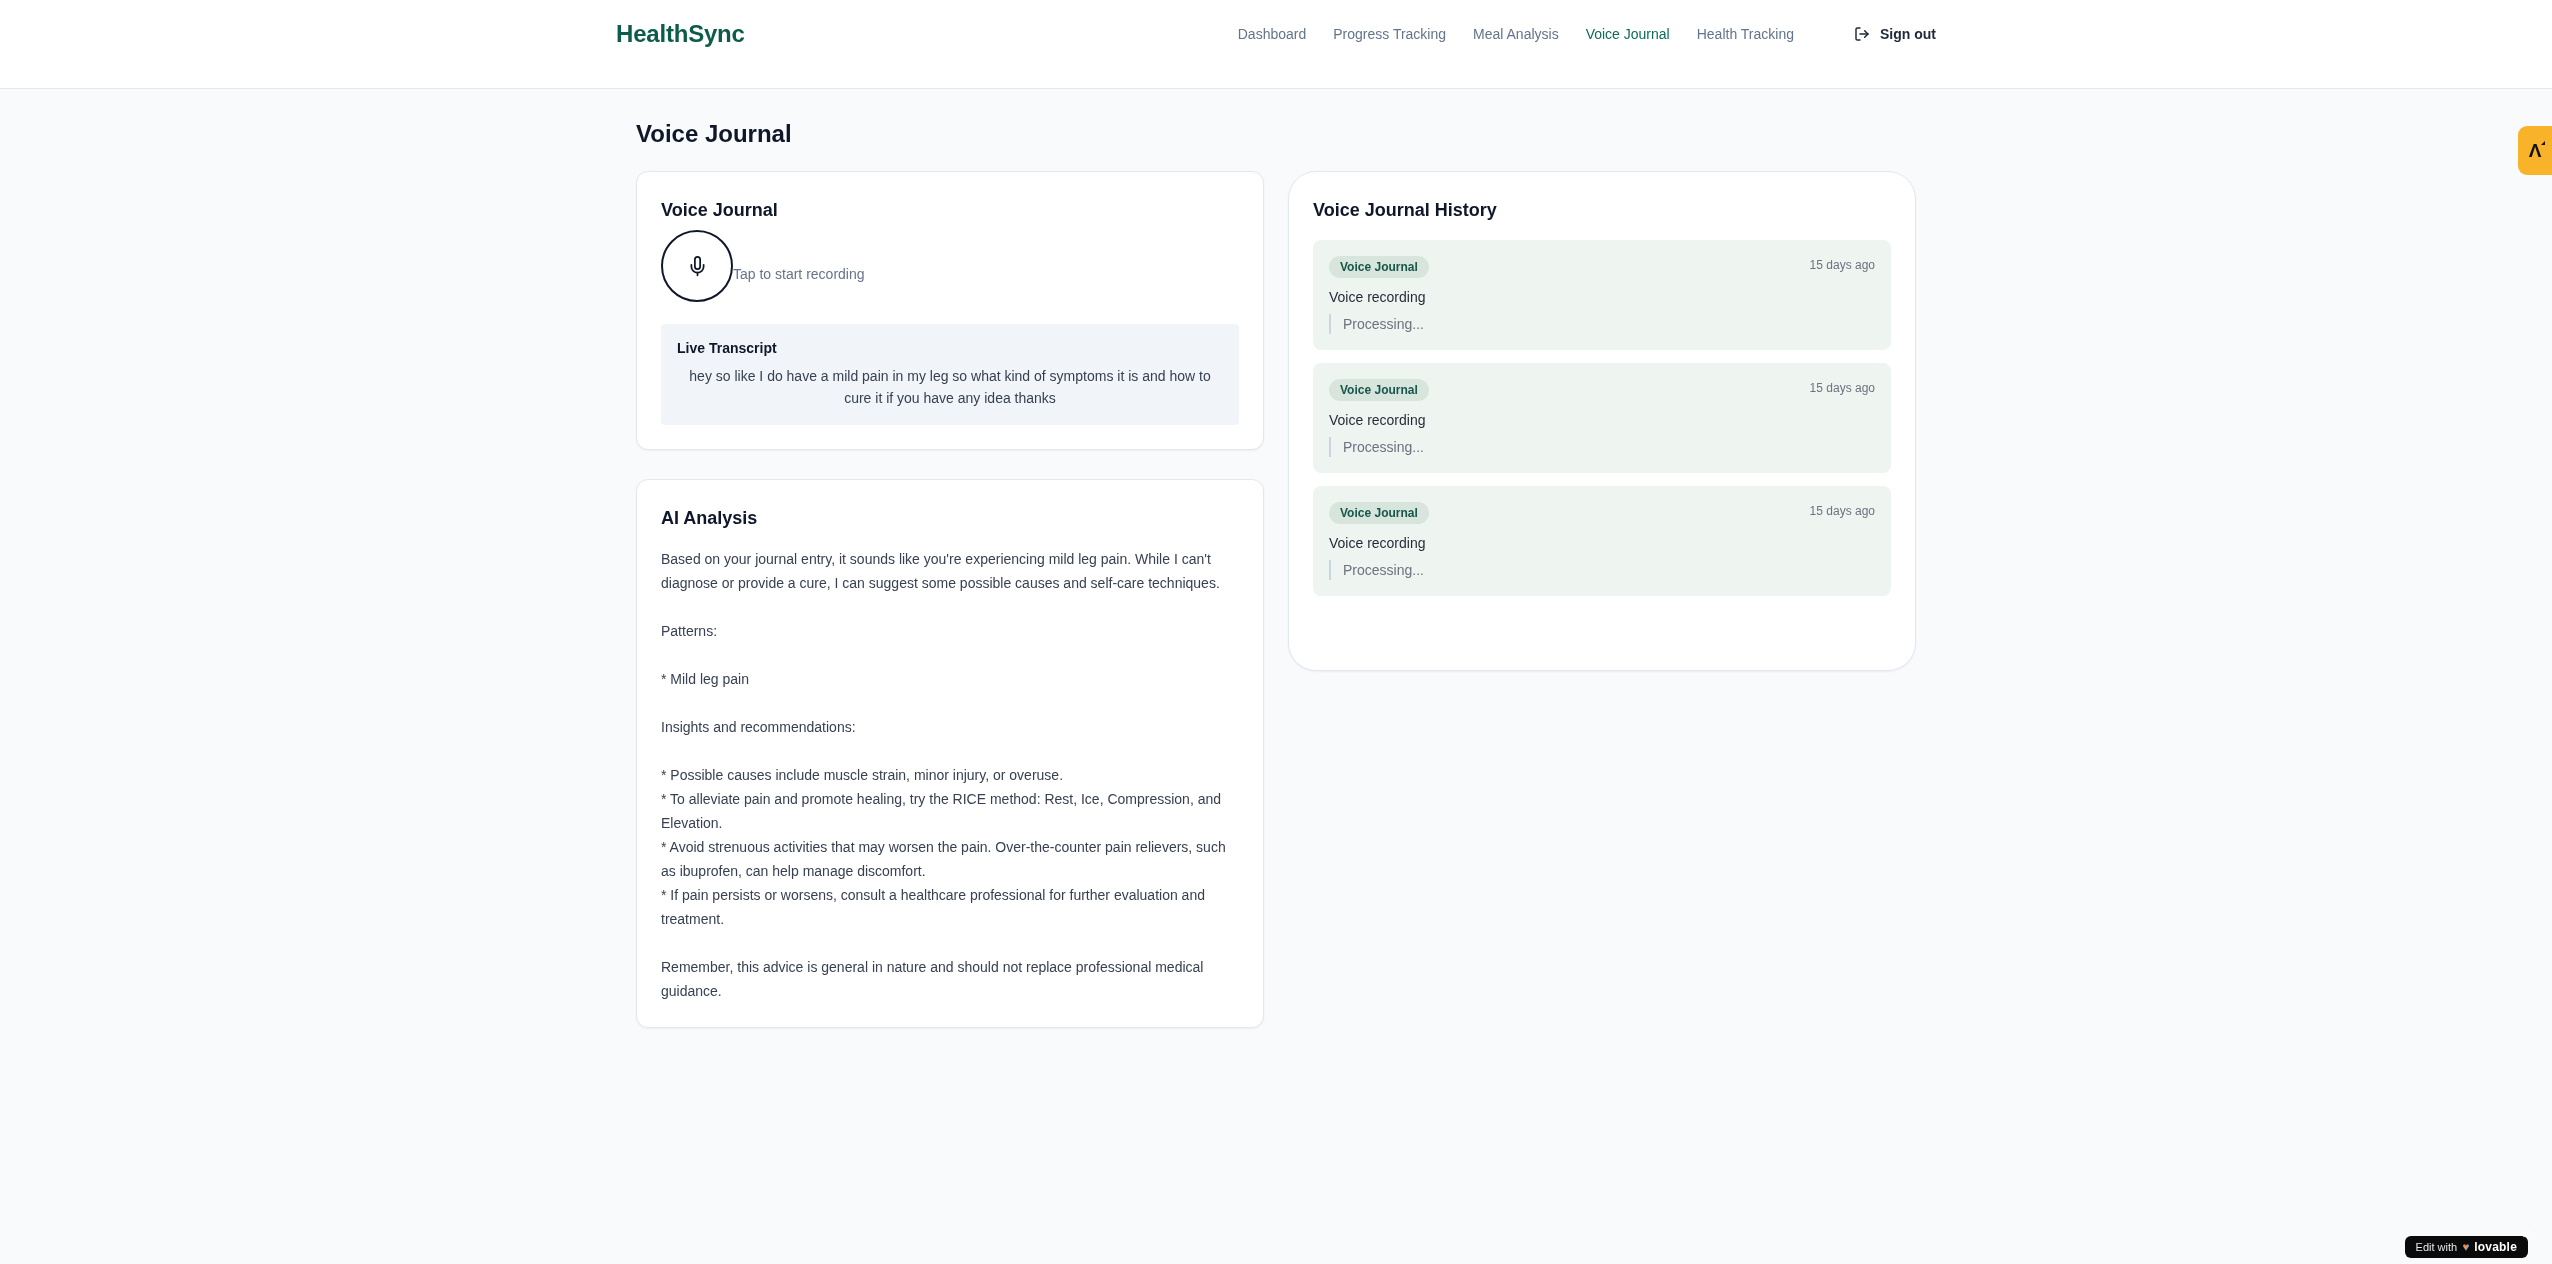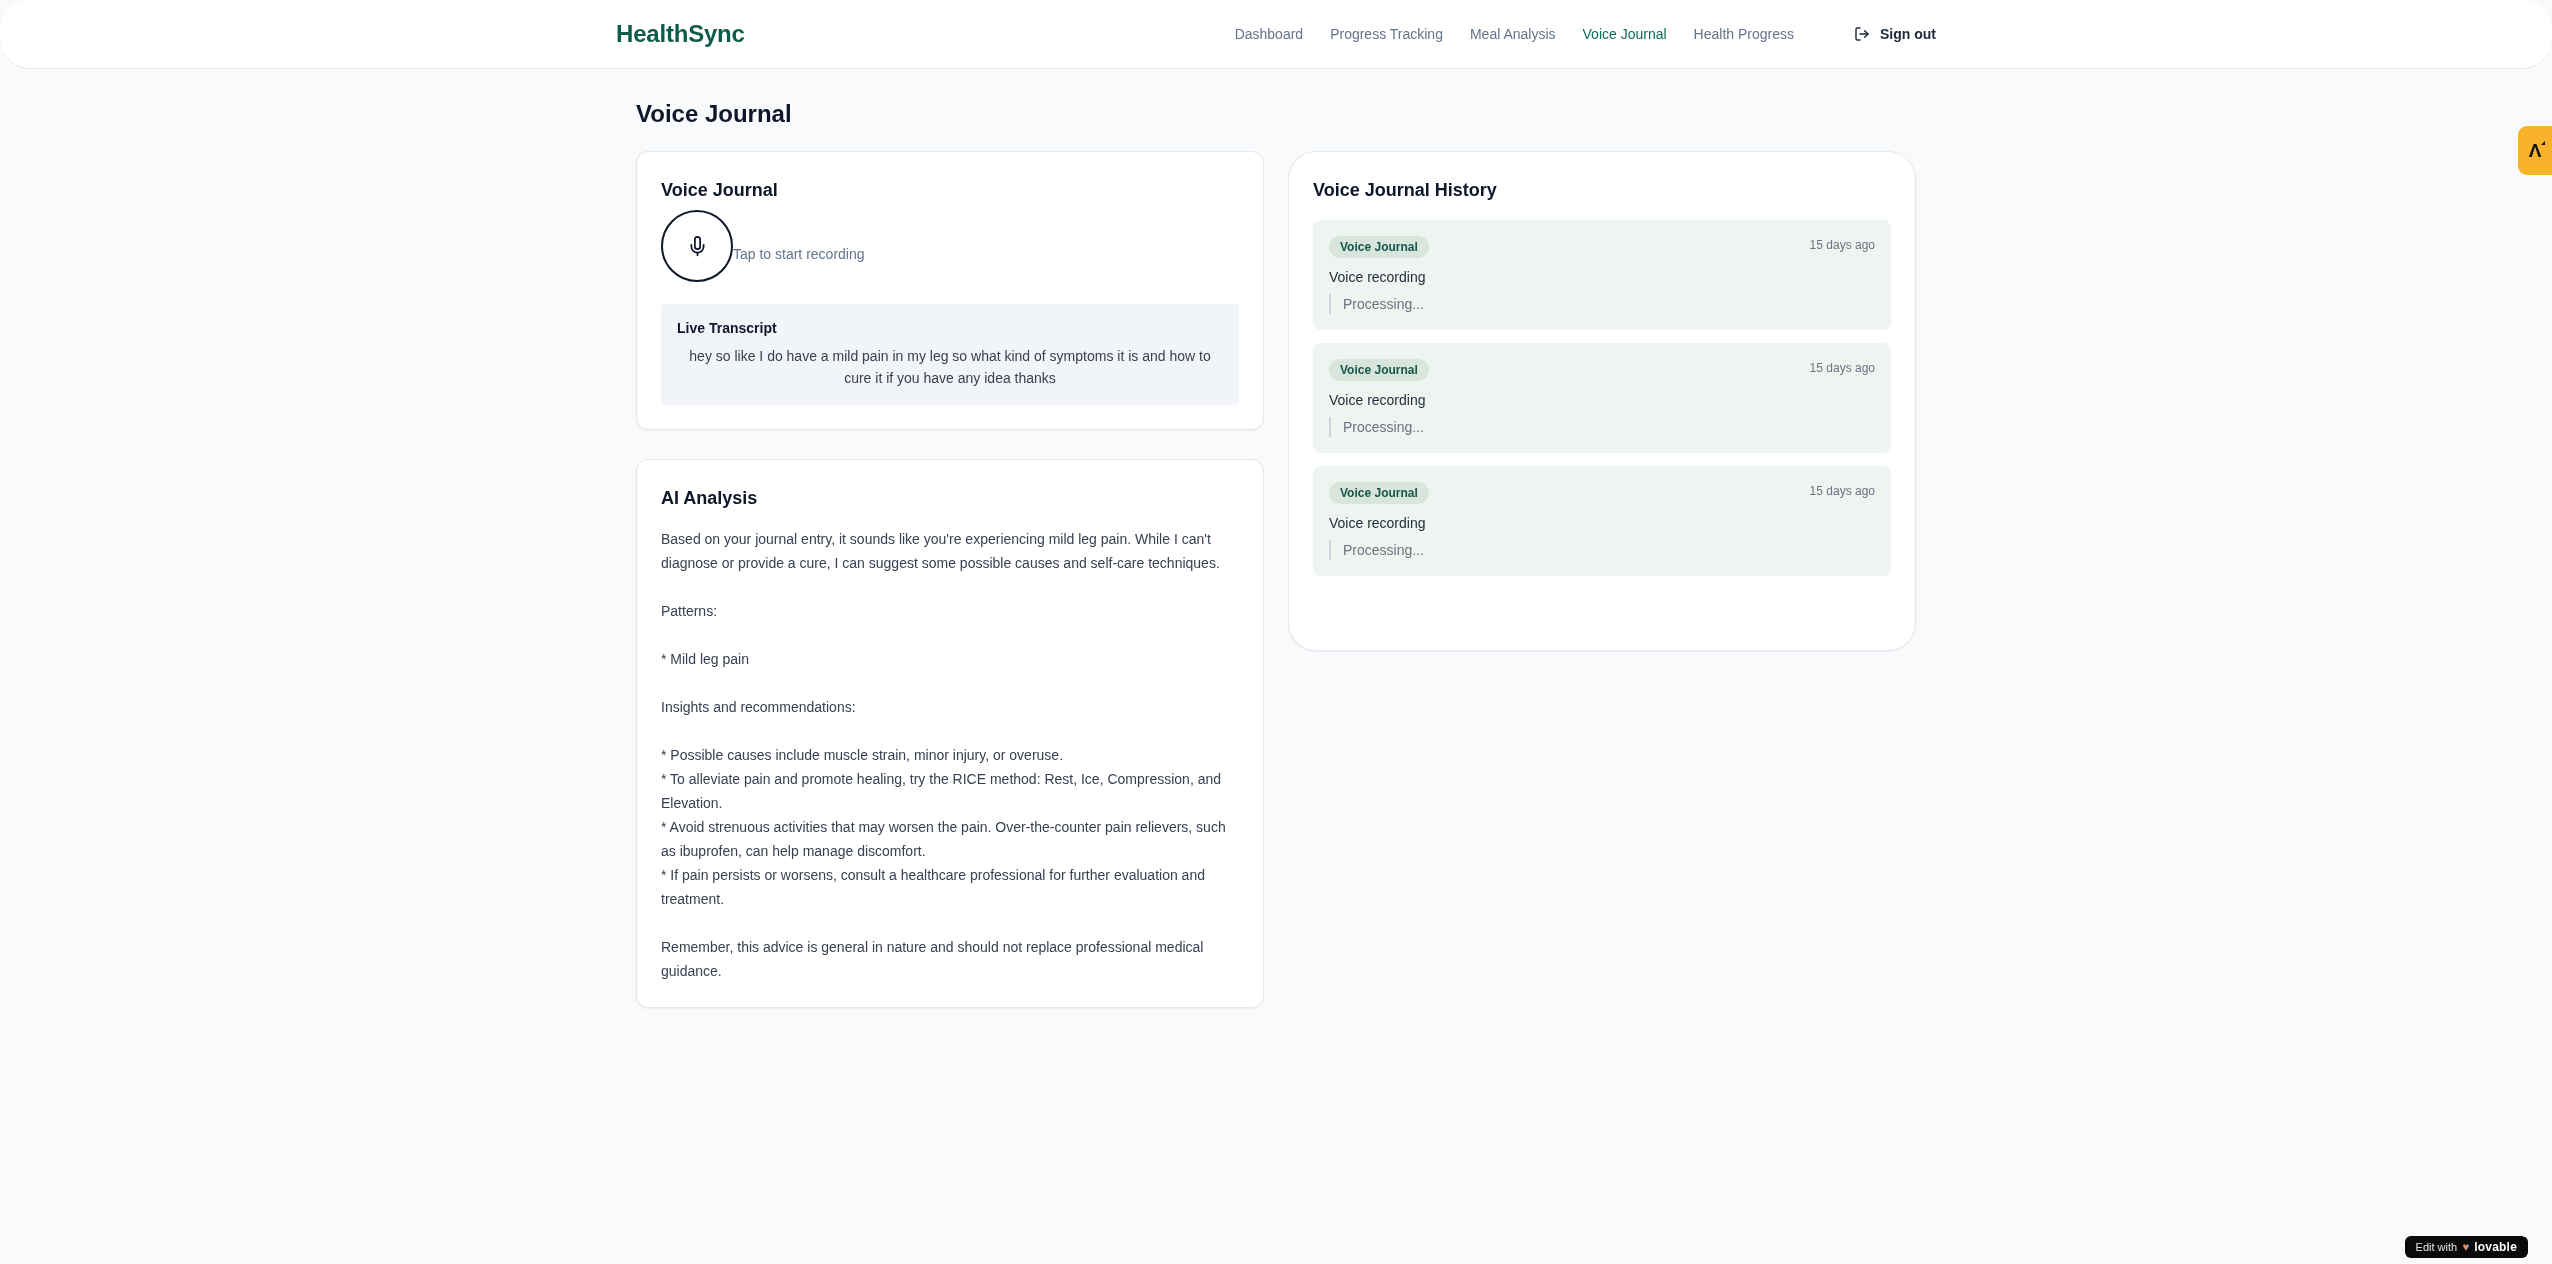--- a/index.html
+++ b/index.html
@@ -9,23 +9,22 @@
     background: #f8fafc;
     position: relative;
     overflow: hidden;
     color: #0f172a;
   }
 
   
   .header {
     background: #ffffff;
     border-bottom: 1px solid #e5e7eb;
-    height: 69px;
+    height: 89px;
     width: 100%;
-    border-radius: 30px;
   }
   .header-inner {
     width: 1320px;
     margin: 0 auto;
     height: 68px;
     display: flex;
     align-items: center;
     justify-content: space-between;
   }
   .logo {
@@ -255,21 +254,21 @@
 <body>
 
 <header class="header">
   <div class="header-inner">
     <div class="logo">HealthSync</div>
     <nav class="nav">
       <a>Dashboard</a>
       <a>Progress Tracking</a>
       <a>Meal Analysis</a>
       <a class="active">Voice Journal</a>
-      <a>Health Progress</a>
+      <a>Health Tracking</a>
       <div class="signout">
         <span style="display:flex;">
           <svg width="16" height="16" viewBox="0 0 24 24" fill="none" stroke="#1e293b" stroke-width="2.2" stroke-linecap="round" stroke-linejoin="round">
             <path d="M9 21H5a2 2 0 0 1-2-2V5a2 2 0 0 1 2-2h4"></path>
             <polyline points="16 17 21 12 16 7"></polyline>
             <line x1="21" y1="12" x2="9" y2="12"></line>
           </svg>
         </span>
         <span class="signout-label">Sign out</span>
       </div>

